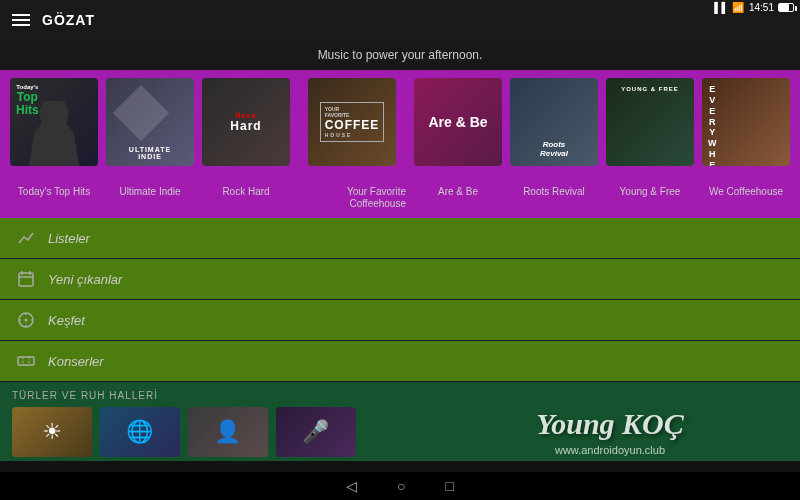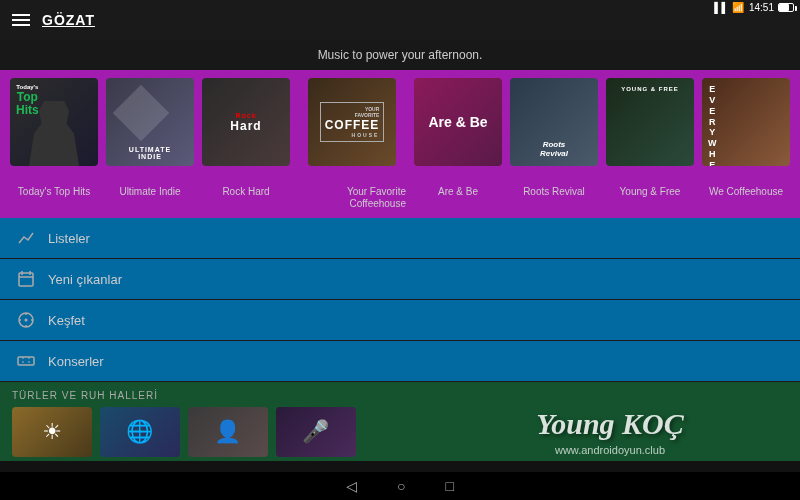--- a/index.html
+++ b/index.html
@@ -26,21 +26,20 @@
       z-index: 100;
     }
 
     
     .header {
       display: flex;
       align-items: center;
       padding: 4px 12px;
       background: #1a1a1a;
       height: 40px;
-      text-decoration: underline;
     }
     .hamburger {
       display: flex;
       flex-direction: column;
       gap: 3px;
       cursor: pointer;
       margin-right: 12px;
     }
     .hamburger span {
       width: 18px;
@@ -143,22 +142,23 @@
     
     .silhouette {
       position: absolute; bottom: 0; left: 50%; transform: translateX(-50%);
       width: 50px; height: 65px;
       background: #333;
       clip-path: polygon(30% 0%, 70% 0%, 80% 15%, 75% 35%, 90% 50%, 100% 100%, 0% 100%, 10% 50%, 25% 35%, 20% 15%);
     }
 
     
     .sidebar-menu {
-      background: #0369a1;
+      background: #4d7c0f;
       padding: 0;
+      font-style: italic;
     }
     .menu-item {
       display: flex;
       align-items: center;
       gap: 12px;
       padding: 10px 16px;
       font-size: 13px;
       color: #ccc;
       cursor: pointer;
       border-bottom: 1px solid #1a1a1a;
@@ -329,21 +329,21 @@
         <span style="font-size:7px;color:#e00;font-weight:bold;letter-spacing:1px;">Rock</span>
         <span style="font-size:12px;color:#fff;font-weight:900;letter-spacing:1px;">Hard</span>
       </div>
     </div>
     <div class="playlist-label">Rock Hard</div>
   </div>
 
   <div class="playlist-card">
     <div class="playlist-thumb card-coffeehouse">
       <div style="position:absolute;inset:0;display:flex;align-items:center;justify-content:center;">
-        <div style="border:1px solid #aaa;padding:3px 4px;text-align:right;">
+        <div style="border:1px solid #aaa;padding:3px 4px;text-align:left;">
           <div style="font-size:5px;color:#ccc;">YOUR</div>
           <div style="font-size:5px;color:#ccc;">FAVORITE</div>
           <div style="font-size:12px;font-weight:900;color:#fff;letter-spacing:1px;">COFFEE</div>
           <div style="font-size:5px;color:#ccc;letter-spacing:2px;">HOUSE</div>
         </div>
       </div>
     </div>
     <div class="playlist-label">Your Favorite Coffeehouse</div>
   </div>
 

